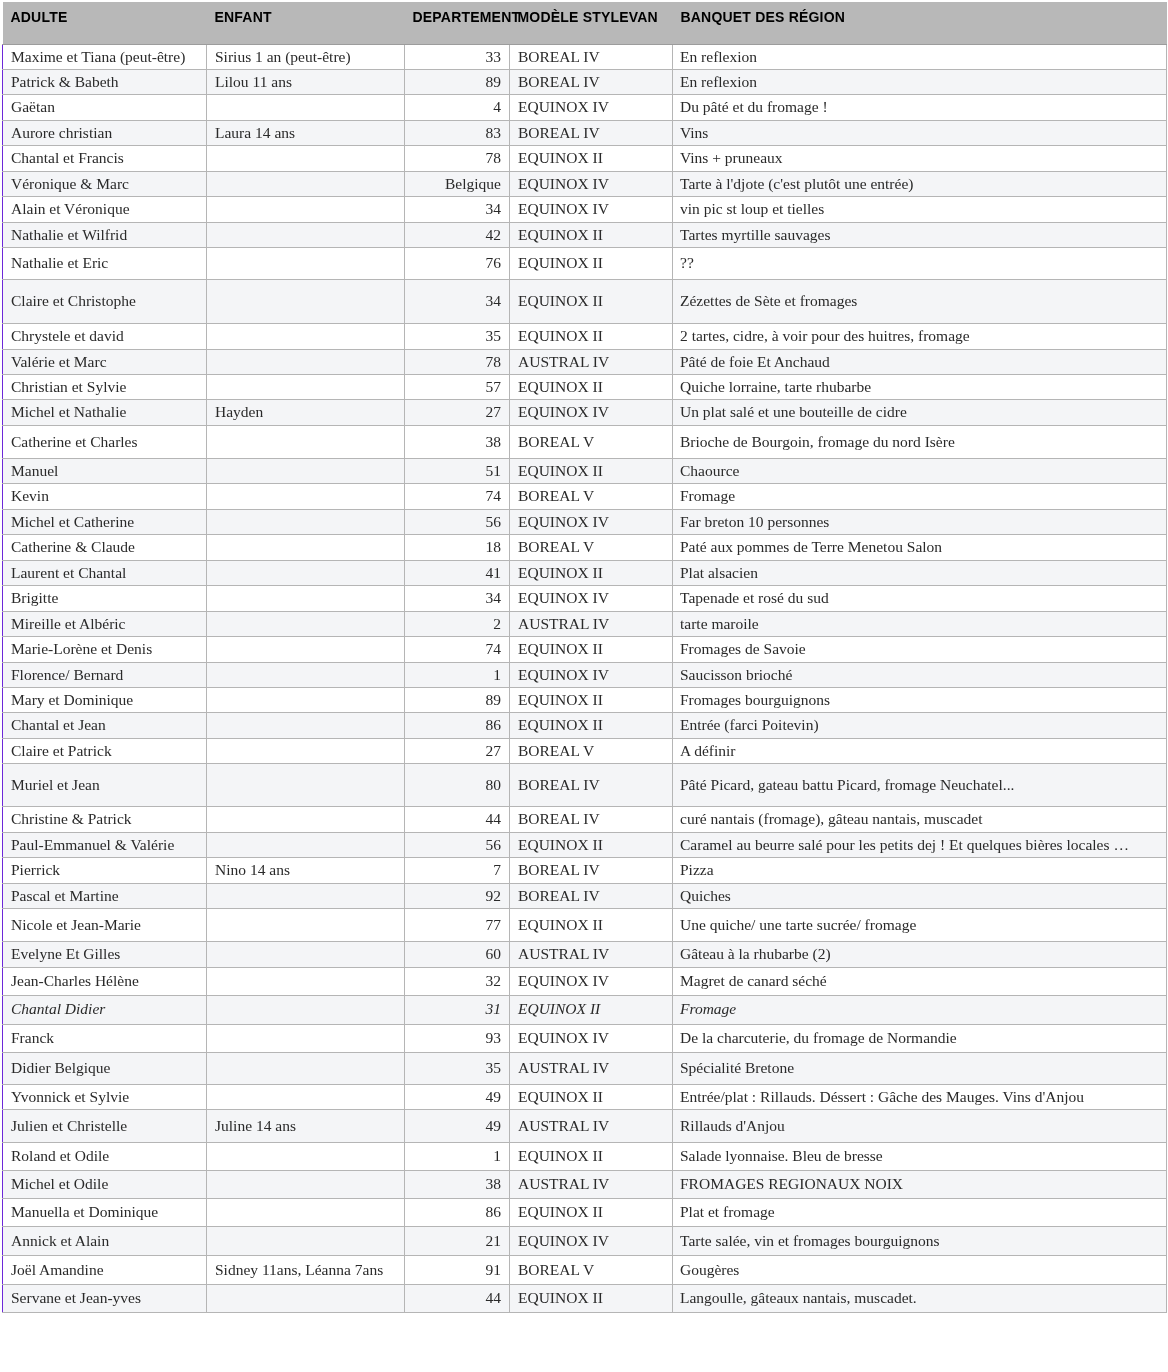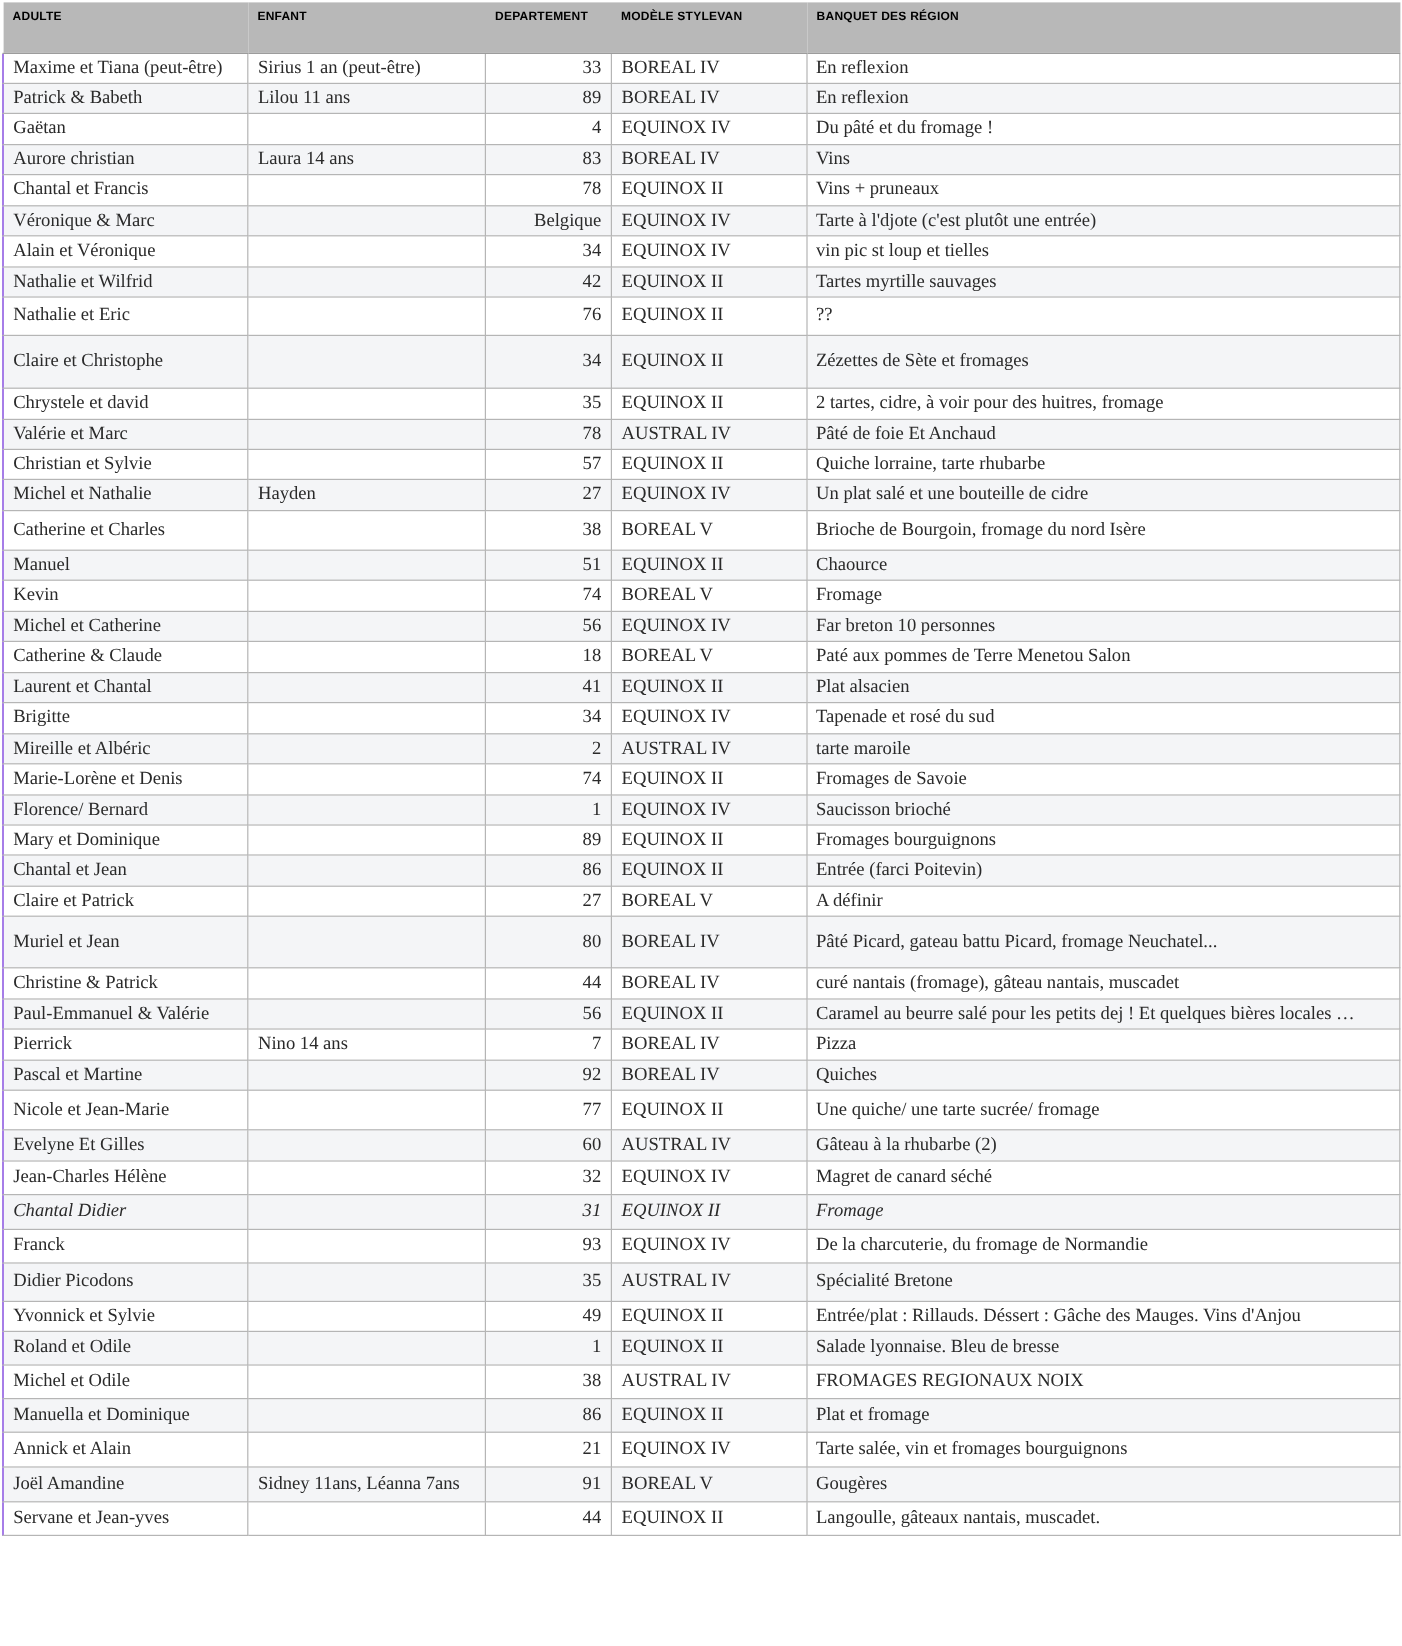--- a/index.html
+++ b/index.html
@@ -2,21 +2,21 @@
 <html><head>
 <meta charset="utf-8">
 <style>
   html,body{margin:0;padding:0;background:#ffffff;}
   body{width:1168px;font-family:"Liberation Serif", serif;}
   .page{width:1164px;margin:2px 0 0 2px;}
   table{border-collapse:collapse;table-layout:fixed;width:1164px;color:#2a2a2a;font-size:15.5px;}
   thead th{
     background:#b8b8b8;
     font-family:"Liberation Sans", sans-serif;
-    font-size:10px;
+    font-size:14px;
     font-weight:bold;
     color:#000;
     text-align:left;
     vertical-align:top;
     height:42px;
     box-sizing:border-box;
     padding:7px 8px 0 8px;
     border:none;
     border-bottom:1px solid #9c9c9c;
     letter-spacing:.2px;
@@ -312,32 +312,39 @@
           <td class="col-banquet">Fromage</td>
         </tr>
         <tr style="height: 28px;">
           <td class="col-adulte">Franck</td>
           <td class="col-enfant"></td>
           <td class="col-departement">93</td>
           <td class="col-modele">EQUINOX IV</td>
           <td class="col-banquet">De la charcuterie, du fromage de Normandie</td>
         </tr>
         <tr style="height: 32px;">
-          <td class="col-adulte">Didier Picodons</td>
+          <td class="col-adulte">Didier Belgique</td>
           <td class="col-enfant"></td>
           <td class="col-departement">35</td>
           <td class="col-modele">AUSTRAL IV</td>
           <td class="col-banquet">Spécialité Bretone</td>
         </tr>
         <tr>
           <td class="col-adulte">Yvonnick et Sylvie</td>
           <td class="col-enfant"></td>
           <td class="col-departement">49</td>
           <td class="col-modele">EQUINOX II</td>
           <td class="col-banquet">Entrée/plat : Rillauds. Déssert : Gâche des Mauges. Vins d'Anjou</td>
+        </tr>
+        <tr style="height: 33px;">
+          <td class="col-adulte">Julien et Christelle</td>
+          <td class="col-enfant">Juline 14 ans</td>
+          <td class="col-departement">49</td>
+          <td class="col-modele">AUSTRAL IV</td>
+          <td class="col-banquet">Rillauds d'Anjou</td>
         </tr>
         <tr style="height: 28px;">
           <td class="col-adulte">Roland et Odile</td>
           <td class="col-enfant"></td>
           <td class="col-departement">1</td>
           <td class="col-modele">EQUINOX II</td>
           <td class="col-banquet">Salade lyonnaise. Bleu de bresse</td>
         </tr>
         <tr style="height: 28px;">
           <td class="col-adulte">Michel et Odile</td>

